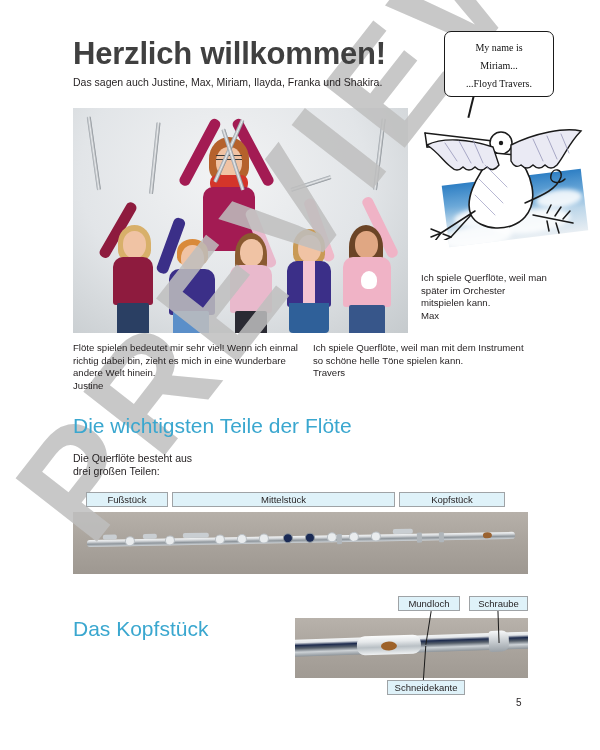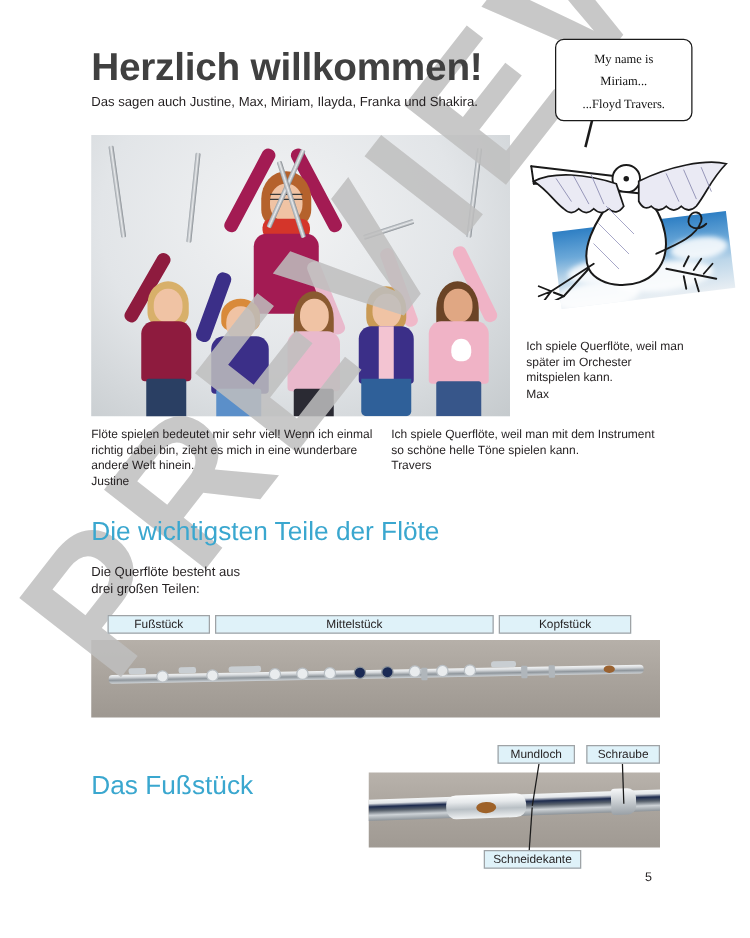--- a/index.html
+++ b/index.html
@@ -423,21 +423,21 @@
       <div class="fkey" style="left:262px;"></div>
       <div class="fkey" style="left:284px;"></div>
       <div class="fmech" style="left:306px; width:20px;"></div>
       <div class="fjoint" style="left:250px;"></div>
       <div class="fjoint" style="left:330px;"></div>
       <div class="fjoint" style="left:352px;"></div>
       <div class="embouchure-main" style="left:396px;"></div>
     </div>
   </div>
 
-  <div class="h2-kopf">Das Fußstück</div>
+  <div class="h2-kopf">Das Kopfstück</div>
 
   <div class="photo-head">
     <div class="hj-tube">
       <div class="hj-lip"></div>
       <div class="hj-hole"></div>
       <div class="hj-crown"></div>
     </div>
   </div>
 
   <div class="leader" style="left:428px; top:611px; width:1.3px; height:34px; transform:rotate(9deg);"></div>

